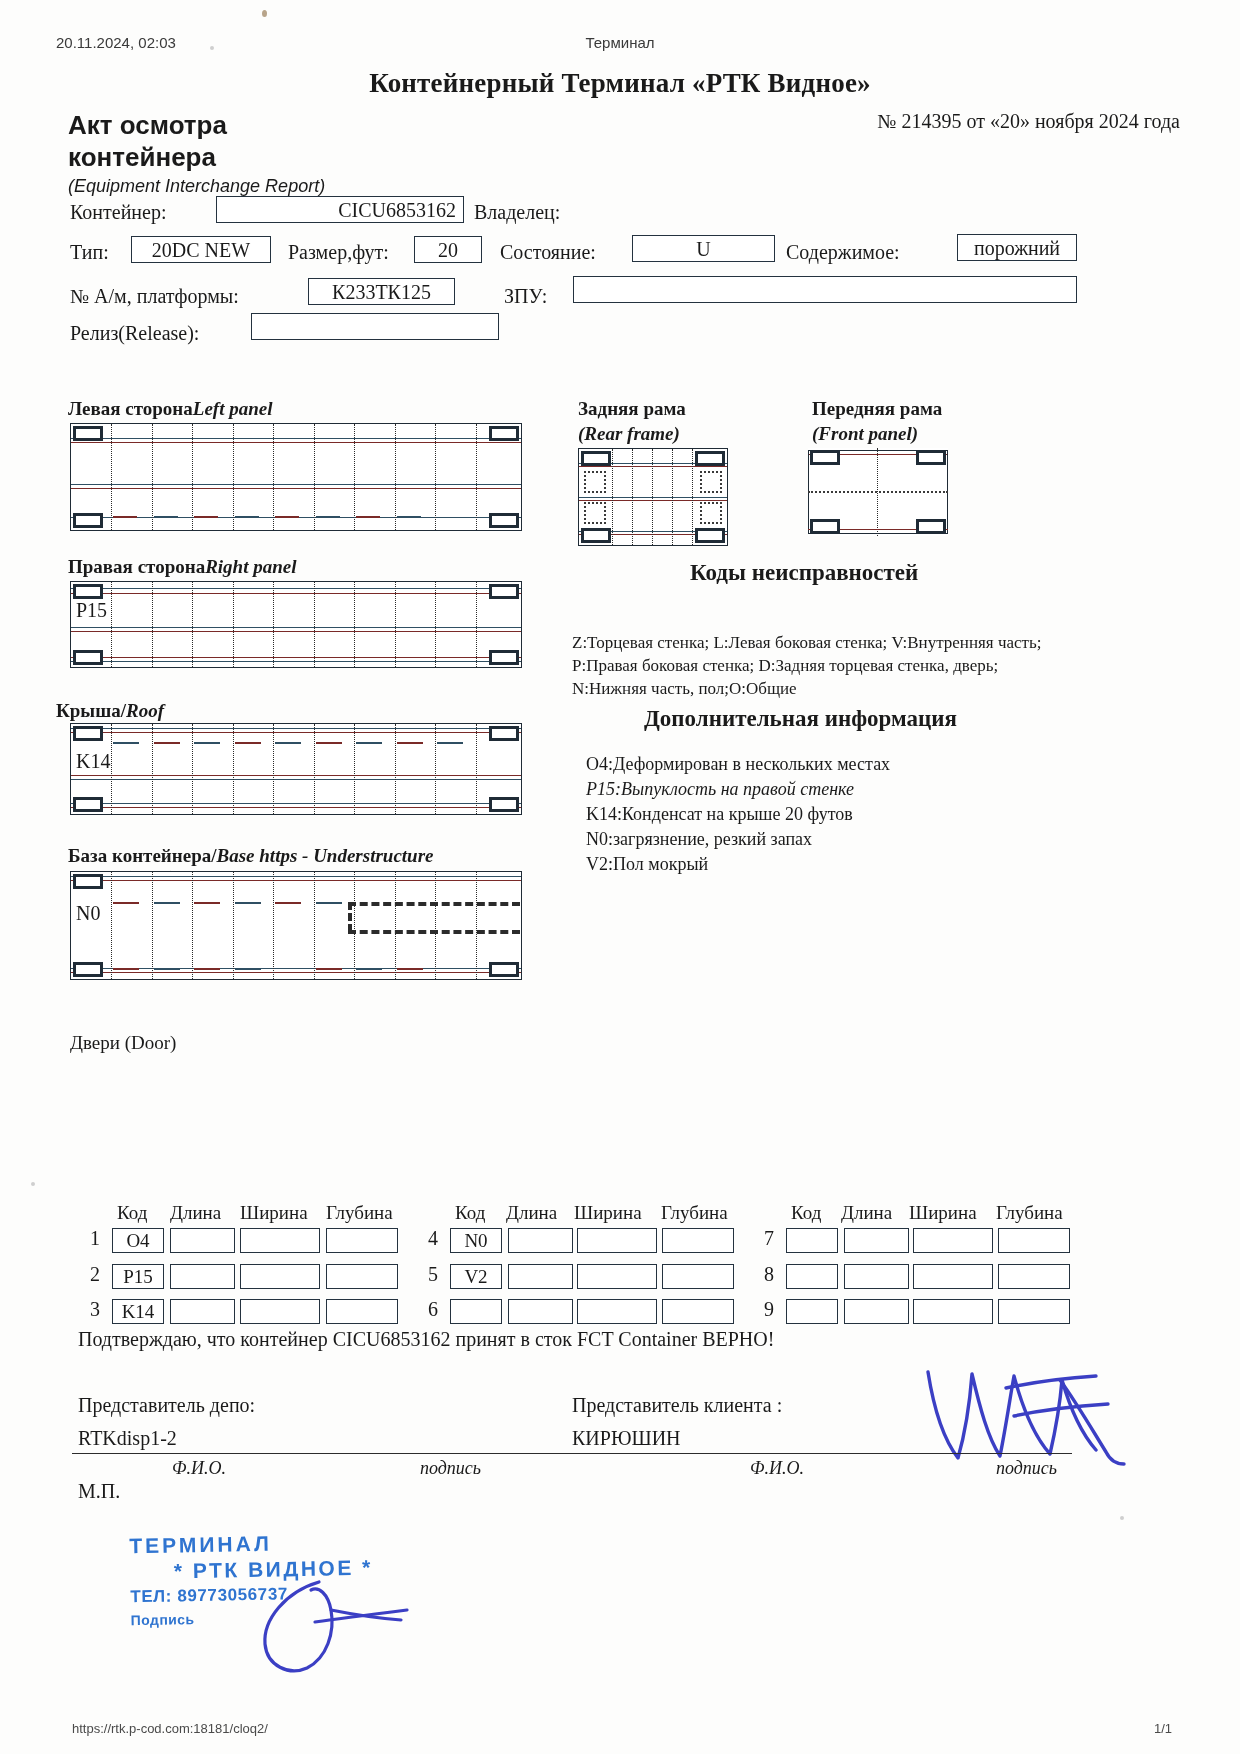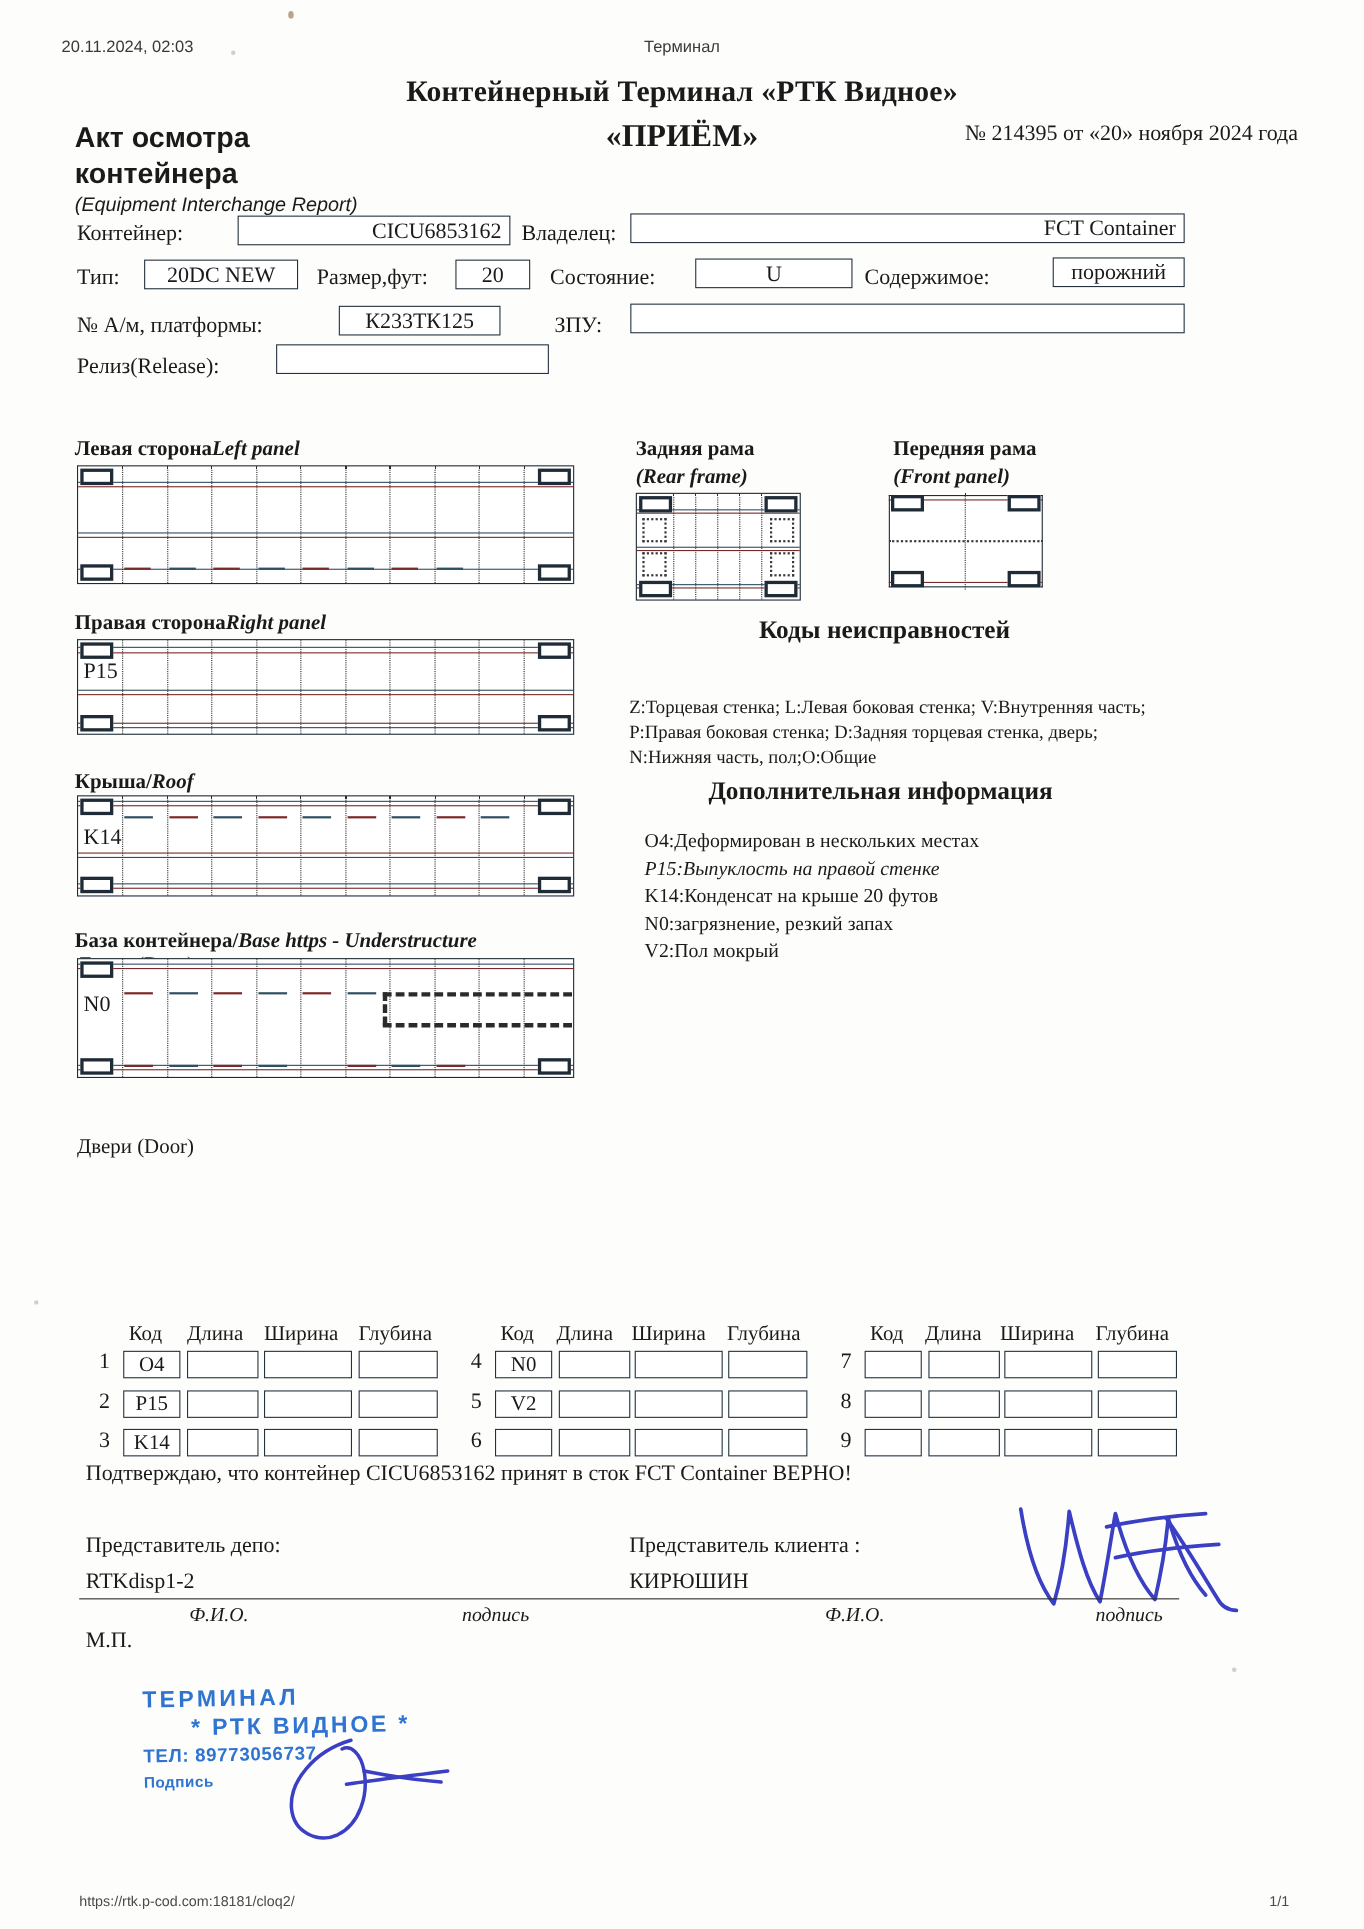--- a/index.html
+++ b/index.html
@@ -208,29 +208,27 @@
 <body>
 
 <div class="page">
 
   <div class="print-header">
     <span class="ph-date">20.11.2024, 02:03</span>
     <span class="ph-title">Терминал</span>
   </div>
 
   <div class="doc-title">Контейнерный Терминал «РТК Видное»</div>
-  <div class="doc-subtitle">«ПРИЁМ»</div>
   <div class="doc-number">№ 214395 от «20» ноября 2024 года</div>
   <div class="act-title">Акт осмотра контейнера</div>
   <div class="act-eng">(Equipment Interchange Report)</div>
 
   <div class="fld-label" style="left:70px; top:201px;">Контейнер:</div>
   <div class="fld-box" style="left:216px; top:196px; width:248px;">CICU6853162</div>
   <div class="fld-label" style="left:474px; top:201px;">Владелец:</div>
-  <div class="fld-box" style="left:573px; top:194px; width:504px;">FCT Container</div>
 
   <div class="fld-label" style="left:70px; top:241px;">Тип:</div>
   <div class="fld-box center" style="left:131px; top:236px; width:140px;">20DC NEW</div>
   <div class="fld-label" style="left:288px; top:241px;">Размер,фут:</div>
   <div class="fld-box center" style="left:414px; top:236px; width:68px;">20</div>
   <div class="fld-label" style="left:500px; top:241px;">Состояние:</div>
   <div class="fld-box center" style="left:632px; top:235px; width:143px;">U</div>
   <div class="fld-label" style="left:786px; top:241px;">Содержимое:</div>
   <div class="fld-box center" style="left:957px; top:234px; width:120px;">порожний</div>
 
@@ -298,21 +296,21 @@
     <div class="vline" style="left:364px;"></div>
     <div class="vline" style="left:405px;"></div>
     <div class="code-in-panel" style="left:5px; top:17px;">P15</div>
     <div class="corner" style="left:2px; top:2px;"></div>
     <div class="corner" style="right:2px; top:2px;"></div>
     <div class="corner" style="left:2px; bottom:2px;"></div>
     <div class="corner" style="right:2px; bottom:2px;"></div>
   </div>
   <div class="door-label" style="left:70px; top:676px;">Двери (Door)</div>
 
-  <div class="panel-label" style="left:68px; top:700px;">
+  <div class="panel-label" style="left:56px; top:700px;">
     <span>Крыша</span>/<i>Roof</i>
   </div>
   <div class="panel" style="left:70px; top:723px; width:452px; height:92px;">
     <div class="hline" style="top:4px;"></div>
     <div class="hline red" style="top:8px;"></div>
     <div class="hline red" style="top:51px;"></div>
     <div class="hline" style="top:55px;"></div>
     <div class="hline" style="top:79px;"></div>
     <div class="hline red" style="top:83px;"></div>
     <div class="vline" style="left:40px;"></div>

